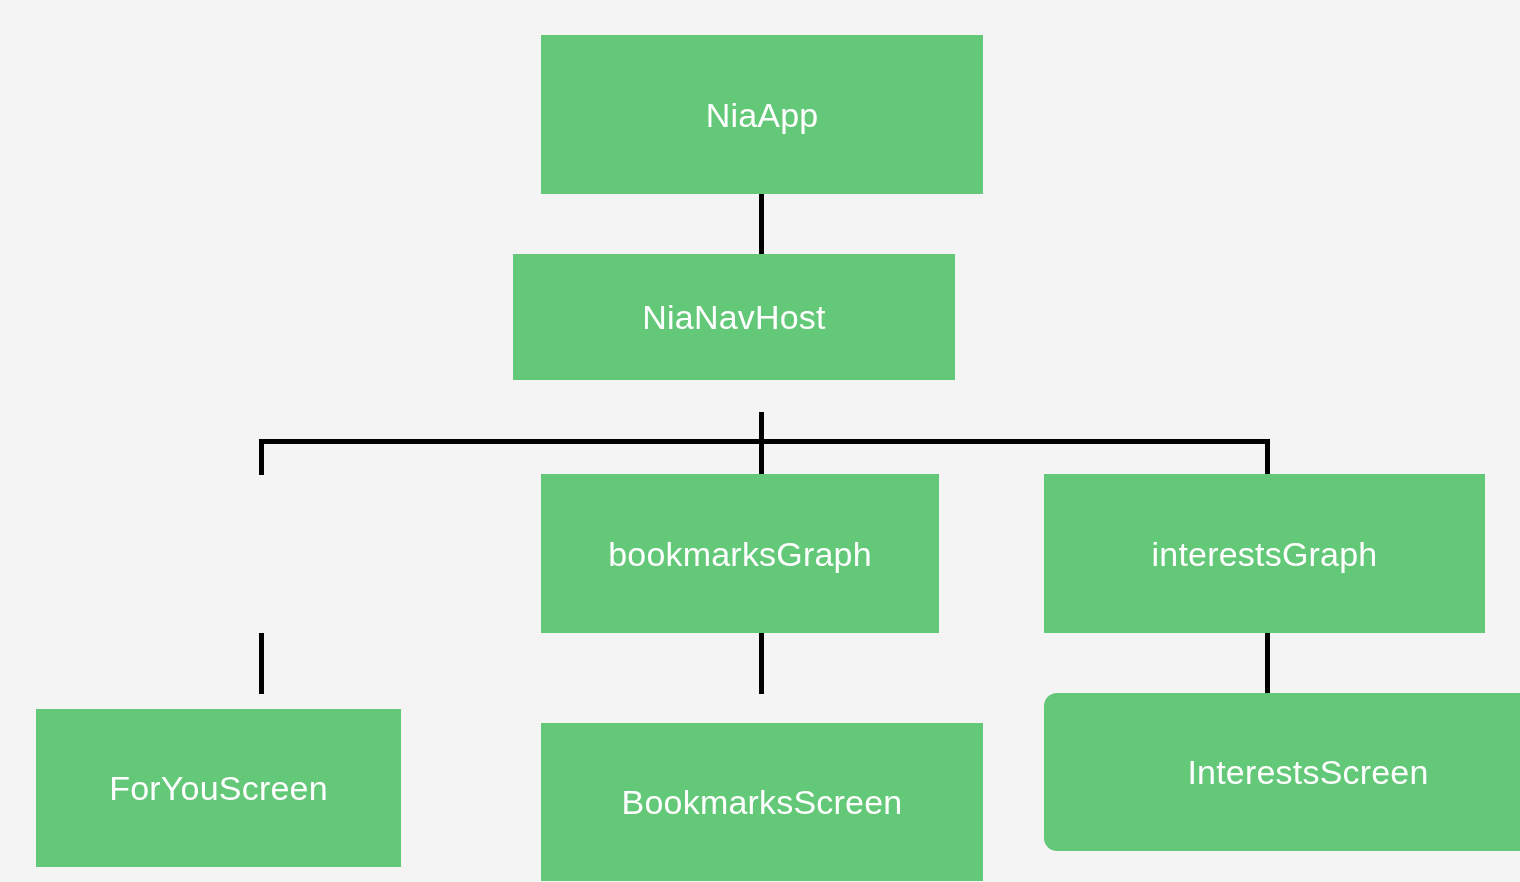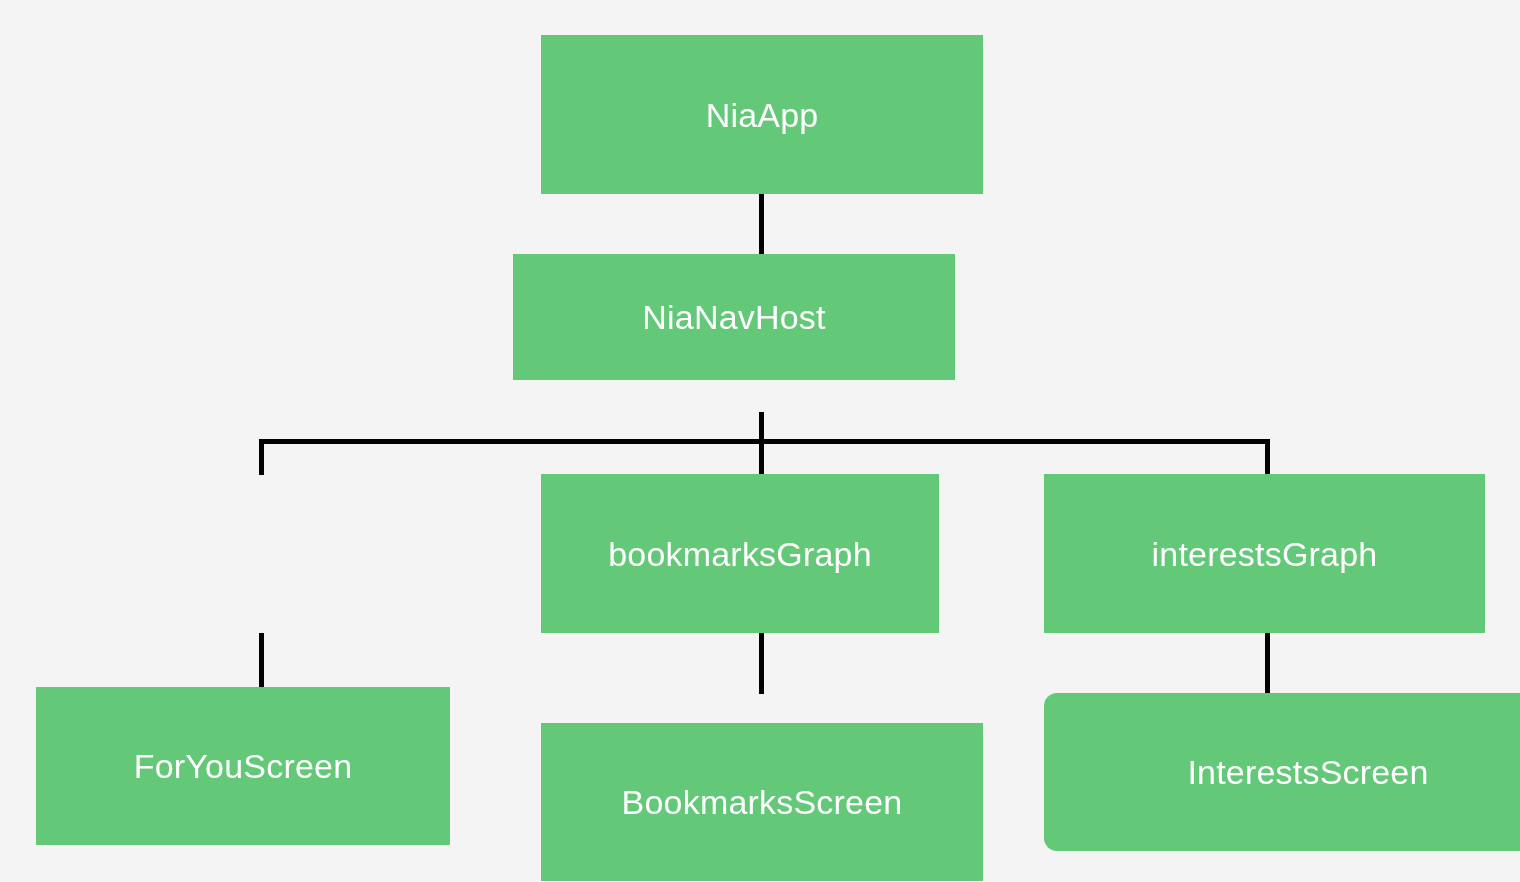--- a/index.html
+++ b/index.html
@@ -48,21 +48,21 @@
 
   
   .node-niaapp        { left: 541px;  top: 35px;  width: 442px; height: 159px; }
   
   .node-nianavhost    { left: 513px;  top: 254px; width: 442px; height: 126px; }
   
   .node-foryougraph   { left: 36px;   top: 474px; width: 445px; height: 159px; }
   .node-bookmarksgraph{ left: 541px;  top: 474px; width: 398px; height: 159px; }
   .node-interestsgraph{ left: 1044px; top: 474px; width: 441px; height: 159px; }
   
-  .node-foryouscreen    { left: 36px;   top: 687px; width: 414px; height: 158px; }
+  .node-foryouscreen    { left: 36px;   top: 709px; width: 365px; height: 158px; }
   .node-bookmarksscreen { left: 541px;  top: 693px; width: 442px; height: 158px; margin-top: 30px; }
   .node-interestsscreen { left: 1044px; top: 693px; width: 528px; height: 158px; border-radius: 13px; }
 
   
   .edge {
     position: absolute;
     background: #000000;
     z-index: 1;
   }
 

